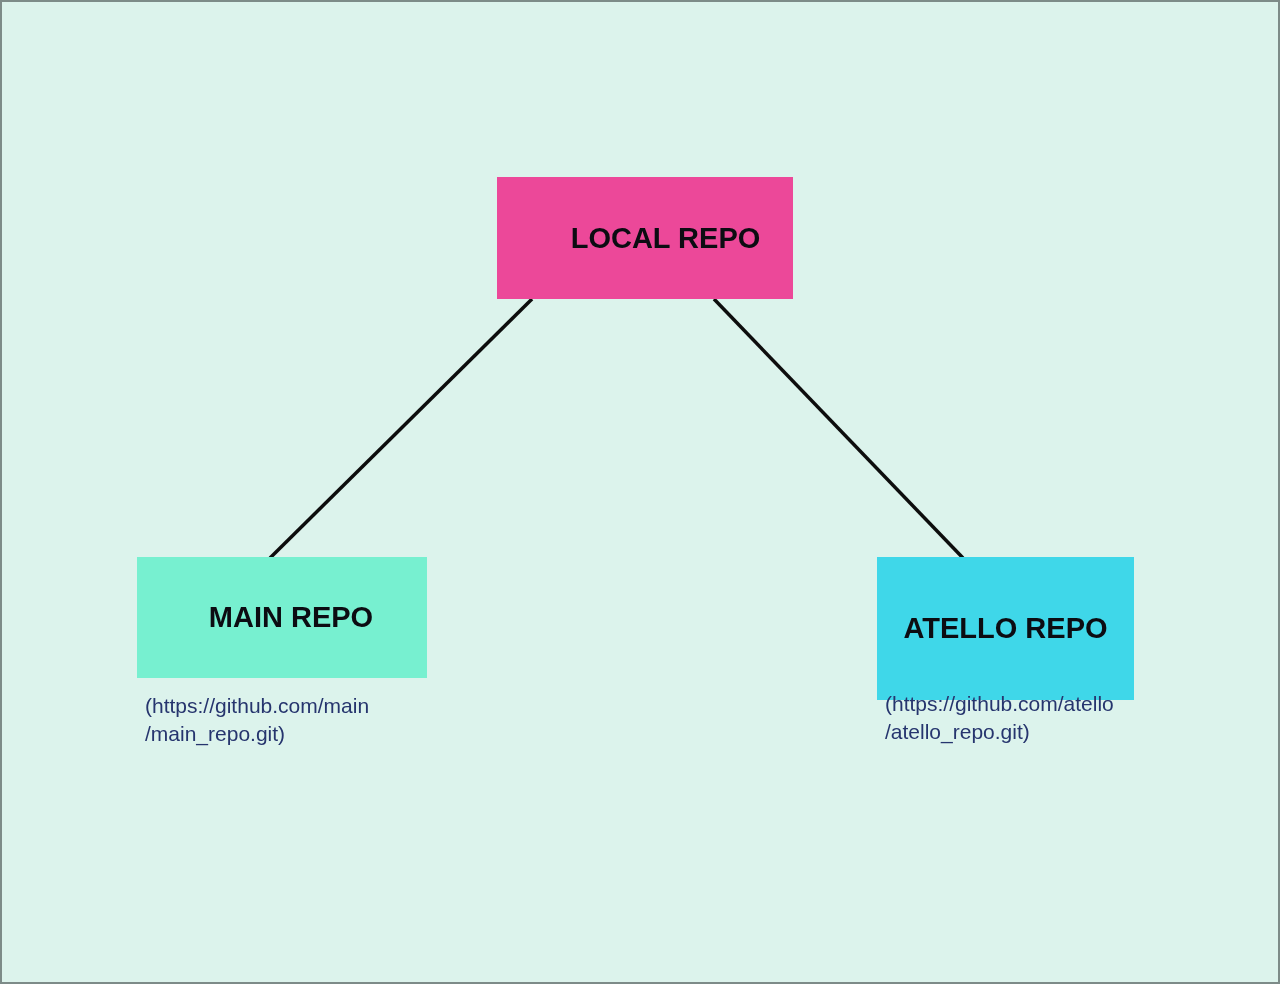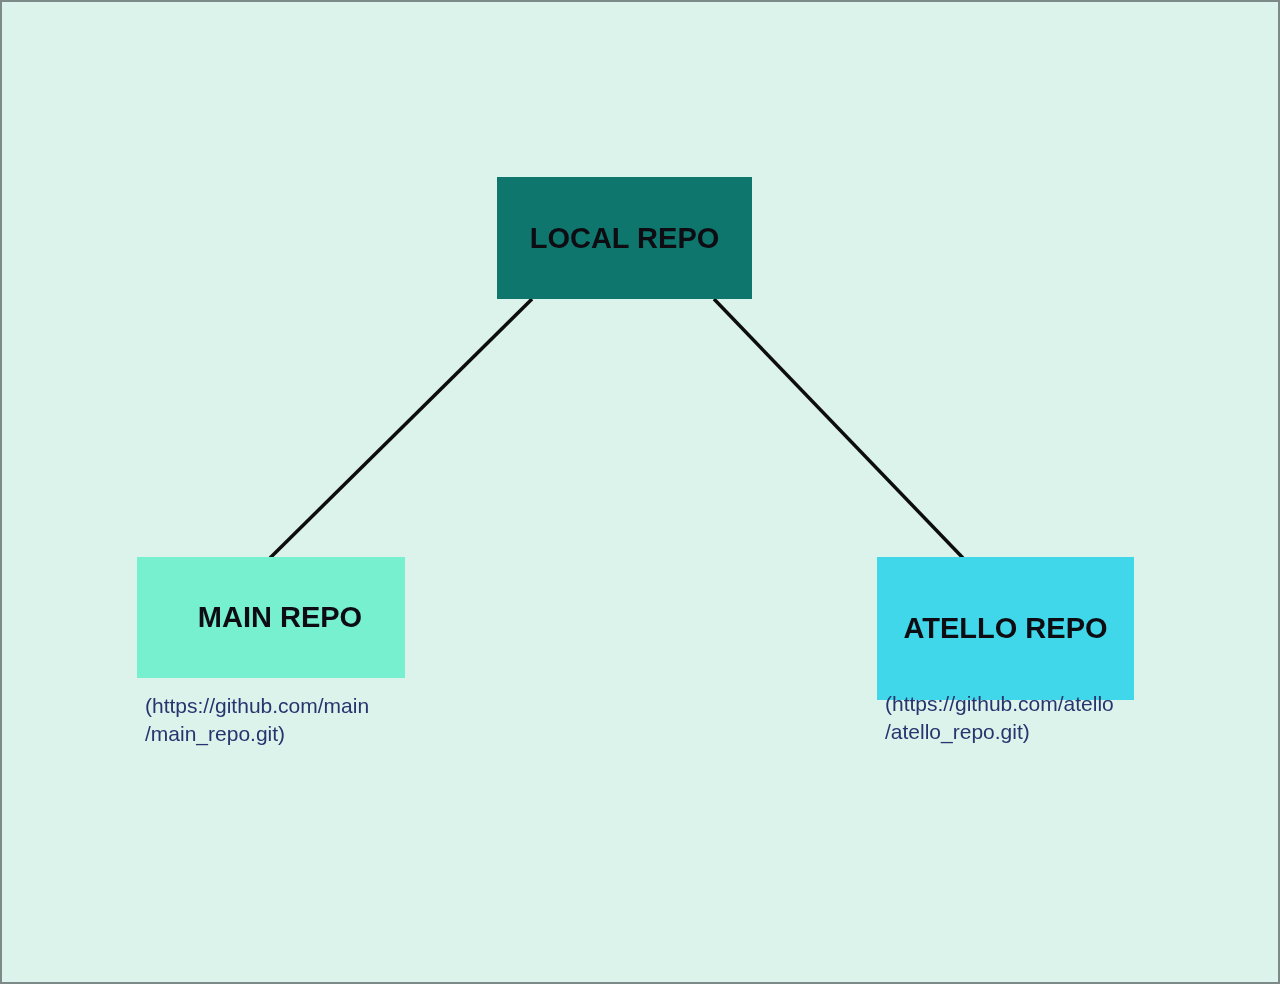--- a/index.html
+++ b/index.html
@@ -31,21 +31,21 @@
     justify-content: center;
   }
   .node-label {
     font-size: 29px;
     font-weight: bold;
     color: #0c0c12;
     letter-spacing: 0px;
     white-space: nowrap;
   }
   .node-local  { left: 495px; top: 175px; width: 255px; height: 122px; }
-  .node-main   { left: 135px; top: 555px; width: 268px; height: 121px; }
+  .node-main   { left: 135px; top: 555px; width: 290px; height: 121px; }
   .node-atello { left: 875px; top: 555px; width: 257px; height: 143px; }
   .node-main .node-label { padding-left: 18px; }
   .caption {
     position: absolute;
     font-size: 21px;
     line-height: 28px;
     color: #26356e;
     white-space: nowrap;
   }
   .caption-main   { left: 143px; top: 690px; }
@@ -55,21 +55,21 @@
 </head>
 <body>
 
 <div class="canvas" style="background-color: rgb(220, 243, 236);">
 
   <svg class="connectors" viewBox="0 0 1280 984" xmlns="http://www.w3.org/2000/svg">
     <line x1="530" y1="297" x2="268" y2="556" stroke-width="3.5" style="stroke: rgb(13, 13, 13);"></line>
     <line x1="712" y1="297" x2="961" y2="556" stroke-width="3.5" style="stroke: rgb(13, 13, 13);"></line>
   </svg>
 
-  <div class="node node-local" style="background-color: #0f766e;">
+  <div class="node node-local" style="background-color: #ec4899; padding-left: 41px;">
     <span class="node-label">LOCAL REPO</span>
   </div>
 
   <div class="node node-main" style="background-color: rgb(119, 240, 208);">
     <span class="node-label">MAIN REPO</span>
   </div>
 
   <div class="node node-atello" style="background-color: rgb(63, 215, 233);">
     <span class="node-label">ATELLO REPO</span>
   </div>

